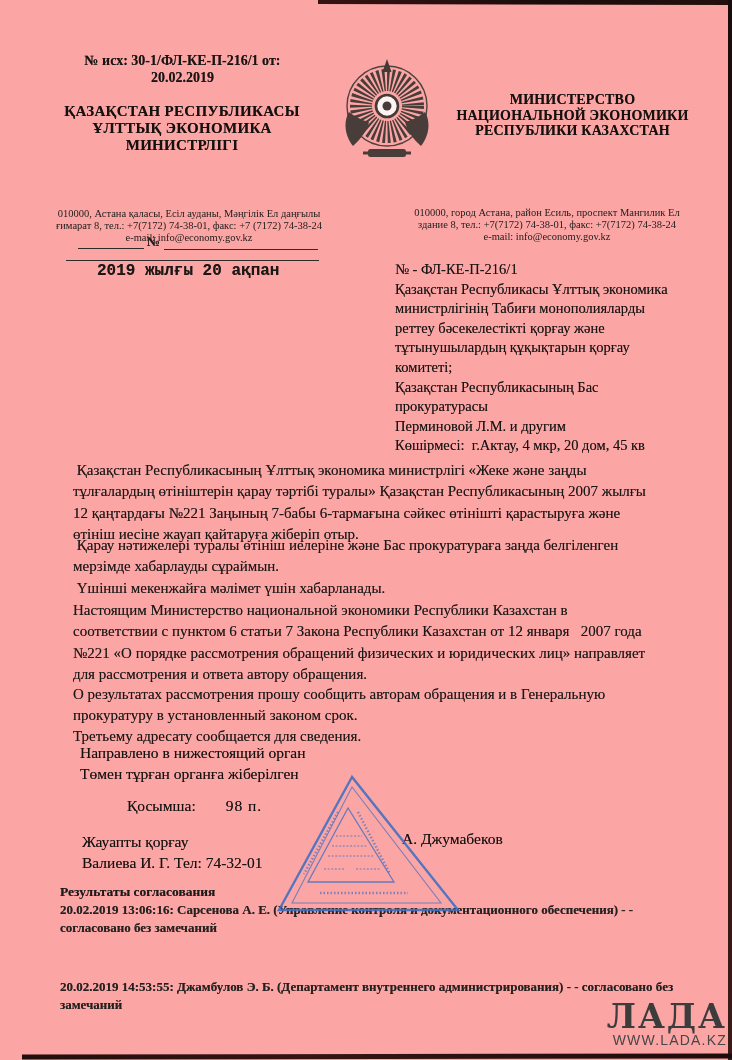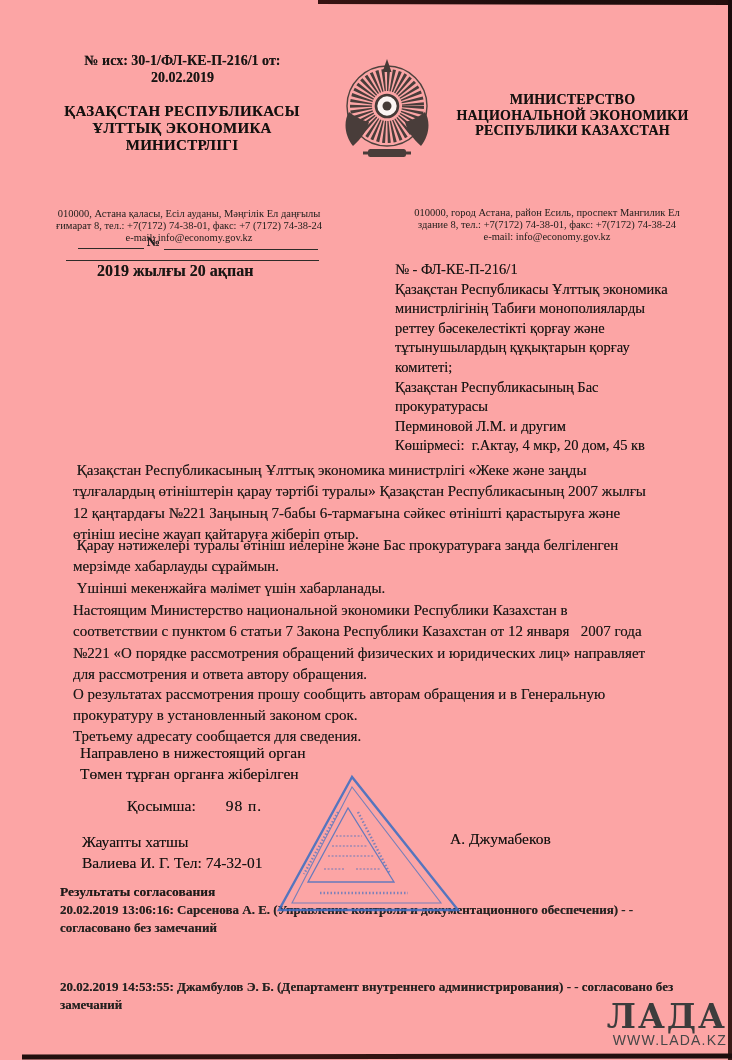--- a/index.html
+++ b/index.html
@@ -15,35 +15,35 @@
   .org-kk{left:38px;top:103px;width:288px;font-size:15px;line-height:17px;font-weight:bold;color:#14110f;letter-spacing:.3px;}
   .org-ru{left:425px;top:92px;width:295px;font-size:14px;line-height:15.5px;font-weight:bold;color:#14110f;letter-spacing:.2px;}
   .emblem{left:341px;top:56px;}
   .addr{font-size:10.5px;line-height:12px;color:#23201d;margin-top:24px;}
   .addr-kk{left:20px;top:184px;width:338px;}
   .addr-ru{left:376px;top:183px;width:342px;}
 
   
   .ln{border-top:1.6px solid #2e2b28;height:0;}
   .no-label{left:147px;top:234px;font-size:13px;font-weight:bold;}
-  .date-kk{left:97px;top:262px;font-size:16px;font-weight:bold;color:#1a1714;}
+  .date-kk{left:97px;top:262px;font-size:16px;font-weight:bold;color:#1a1714;font-family:Liberation Mono, monospace;}
 
   .recipient{left:395px;top:260px;width:327px;font-size:14.5px;line-height:19.6px;color:#171513;}
 
   .para{left:73px;width:662px;font-size:15px;line-height:21.4px;color:#1b1917;}
   .p1{top:460px;} .p2{top:535px;} .p3{top:578px;}
   .p4{top:600px;} .p5{top:684px;} .p6{top:726px;}
 
   .routing-ru{left:80px;top:744px;font-size:15.5px;color:#141210;}
   .routing-kk{left:80px;top:765px;font-size:15.5px;color:#141210;}
   .attach{left:127px;top:797px;font-size:15.5px;color:#141210;}
   .attach .val{margin-left:30px;letter-spacing:1px;}
   .sec-title{left:82px;top:833px;font-size:15.5px;color:#141210;}
   .sec-name{left:82px;top:854px;font-size:15.5px;color:#141210;}
-  .signer{left:402px;top:830px;font-size:15.5px;color:#141210;padding-left:48px;}
+  .signer{left:402px;top:830px;font-size:15.5px;color:#141210;}
 
   .stamp{left:276px;top:774px;z-index:5;}
 
   .appr-title{left:60px;top:884px;font-size:13.5px;font-weight:bold;color:#1c1a18;}
   .appr-e1{left:60px;top:901px;width:655px;font-size:13px;line-height:17.5px;font-weight:bold;color:#242220;}
   .appr-e2{left:60px;top:938px;width:660px;font-size:13px;line-height:17.5px;font-weight:bold;color:#242220;margin-top:40px;}
 
   .watermark{right:5px;top:1000px;text-align:right;z-index:6;}
   .wm-brand{font-family:"DejaVu Serif",serif;font-weight:800;font-size:33px;line-height:33px;
             color:#3c3c3c;letter-spacing:2px;}
@@ -126,21 +126,21 @@
 для рассмотрения и ответа автору обращения.</div>
   <div class="abs para p5 pre scan">О результатах рассмотрения прошу сообщить авторам обращения и в Генеральную
 прокуратуру в установленный законом срок.</div>
   <div class="abs para p6 pre scan">Третьему адресату сообщается для сведения.</div>
 
   <div class="abs routing-ru scan">Направлено в нижестоящий орган</div>
   <div class="abs routing-kk scan">Төмен тұрған органға жіберілген</div>
   <div class="abs attach scan">
     <span>Қосымша:</span><span class="val">98  п.</span>
   </div>
-  <div class="abs sec-title scan">Жауапты хатшы</div>
+  <div class="abs sec-title scan">Жауапты қорғау</div>
   <div class="abs sec-name scan">Валиева И. Г. Тел: 74-32-01</div>
   <div class="abs signer scan">А. Джумабеков</div>
 
   <div class="abs stamp">
     <svg width="190" height="148" viewBox="0 0 190 148" opacity="0.88">
       <g stroke="#3f6fc2" fill="none">
         <polygon points="76,3 3,136 182,136" stroke-width="2.4"></polygon>
         <polygon points="76,13 16,129 165,129" stroke-width="1.1" opacity="0.8"></polygon>
         <polygon points="72,34 32,108 118,108" stroke-width="1.3" opacity="0.9"></polygon>
         <g stroke-width="2.4" stroke-dasharray="1.5 2" opacity="0.75">

